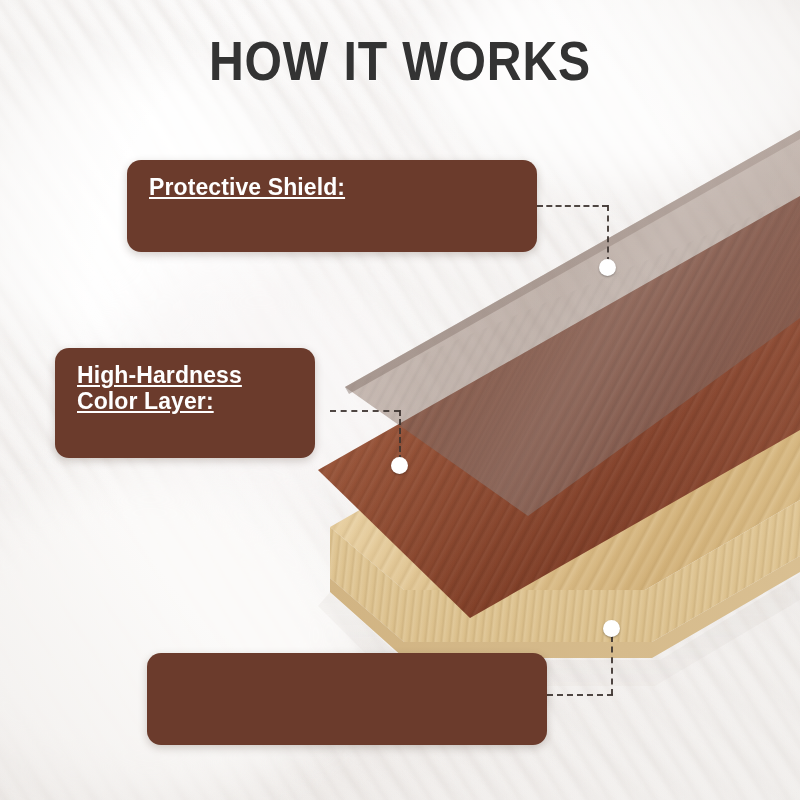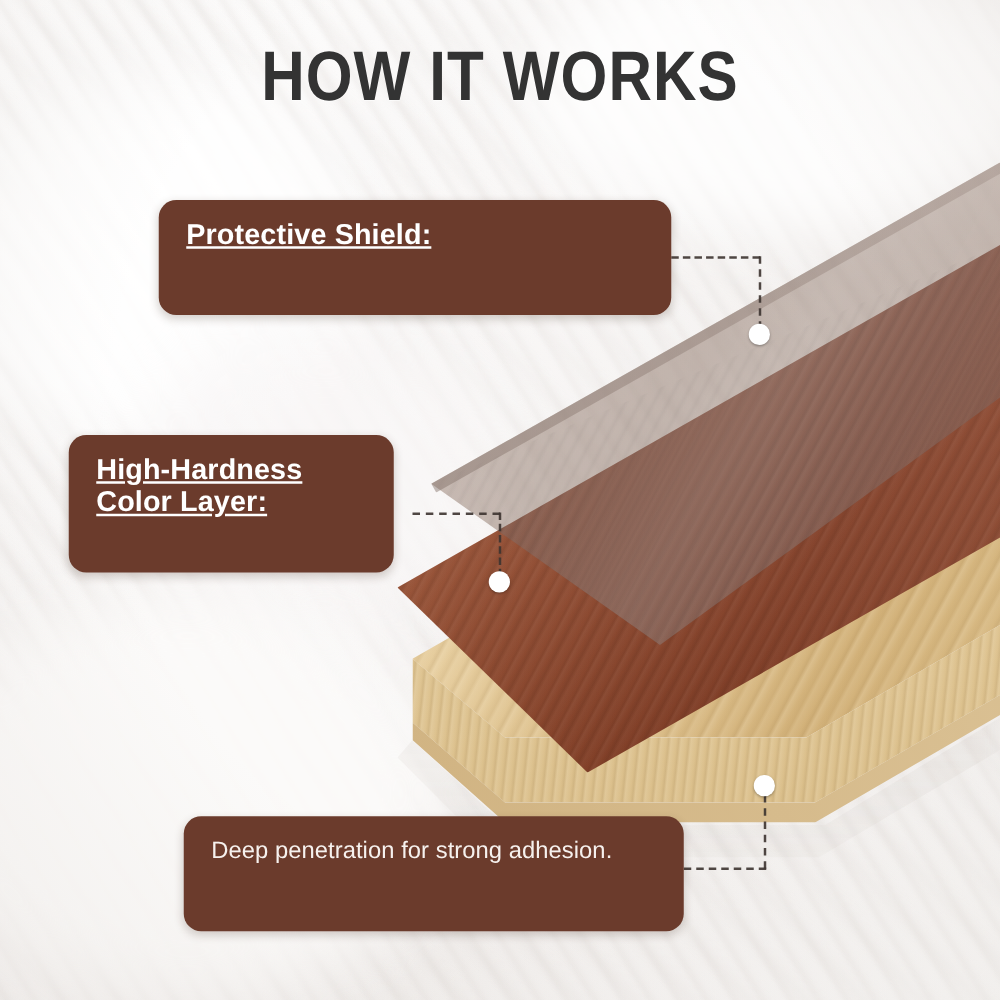--- a/index.html
+++ b/index.html
@@ -277,16 +277,15 @@
   <div class="callout" id="callout-1">
     <div class="ttl">Protective Shield:</div>
   </div>
 
   <div class="callout" id="callout-2">
     <div class="ttl">High-Hardness
 Color Layer:</div>
   </div>
 
   <div class="callout" id="callout-3">
-    <div class="sub">Deep penetration for strong adhesion.</div>
   </div>
 
 </div>
 
 </body></html>

